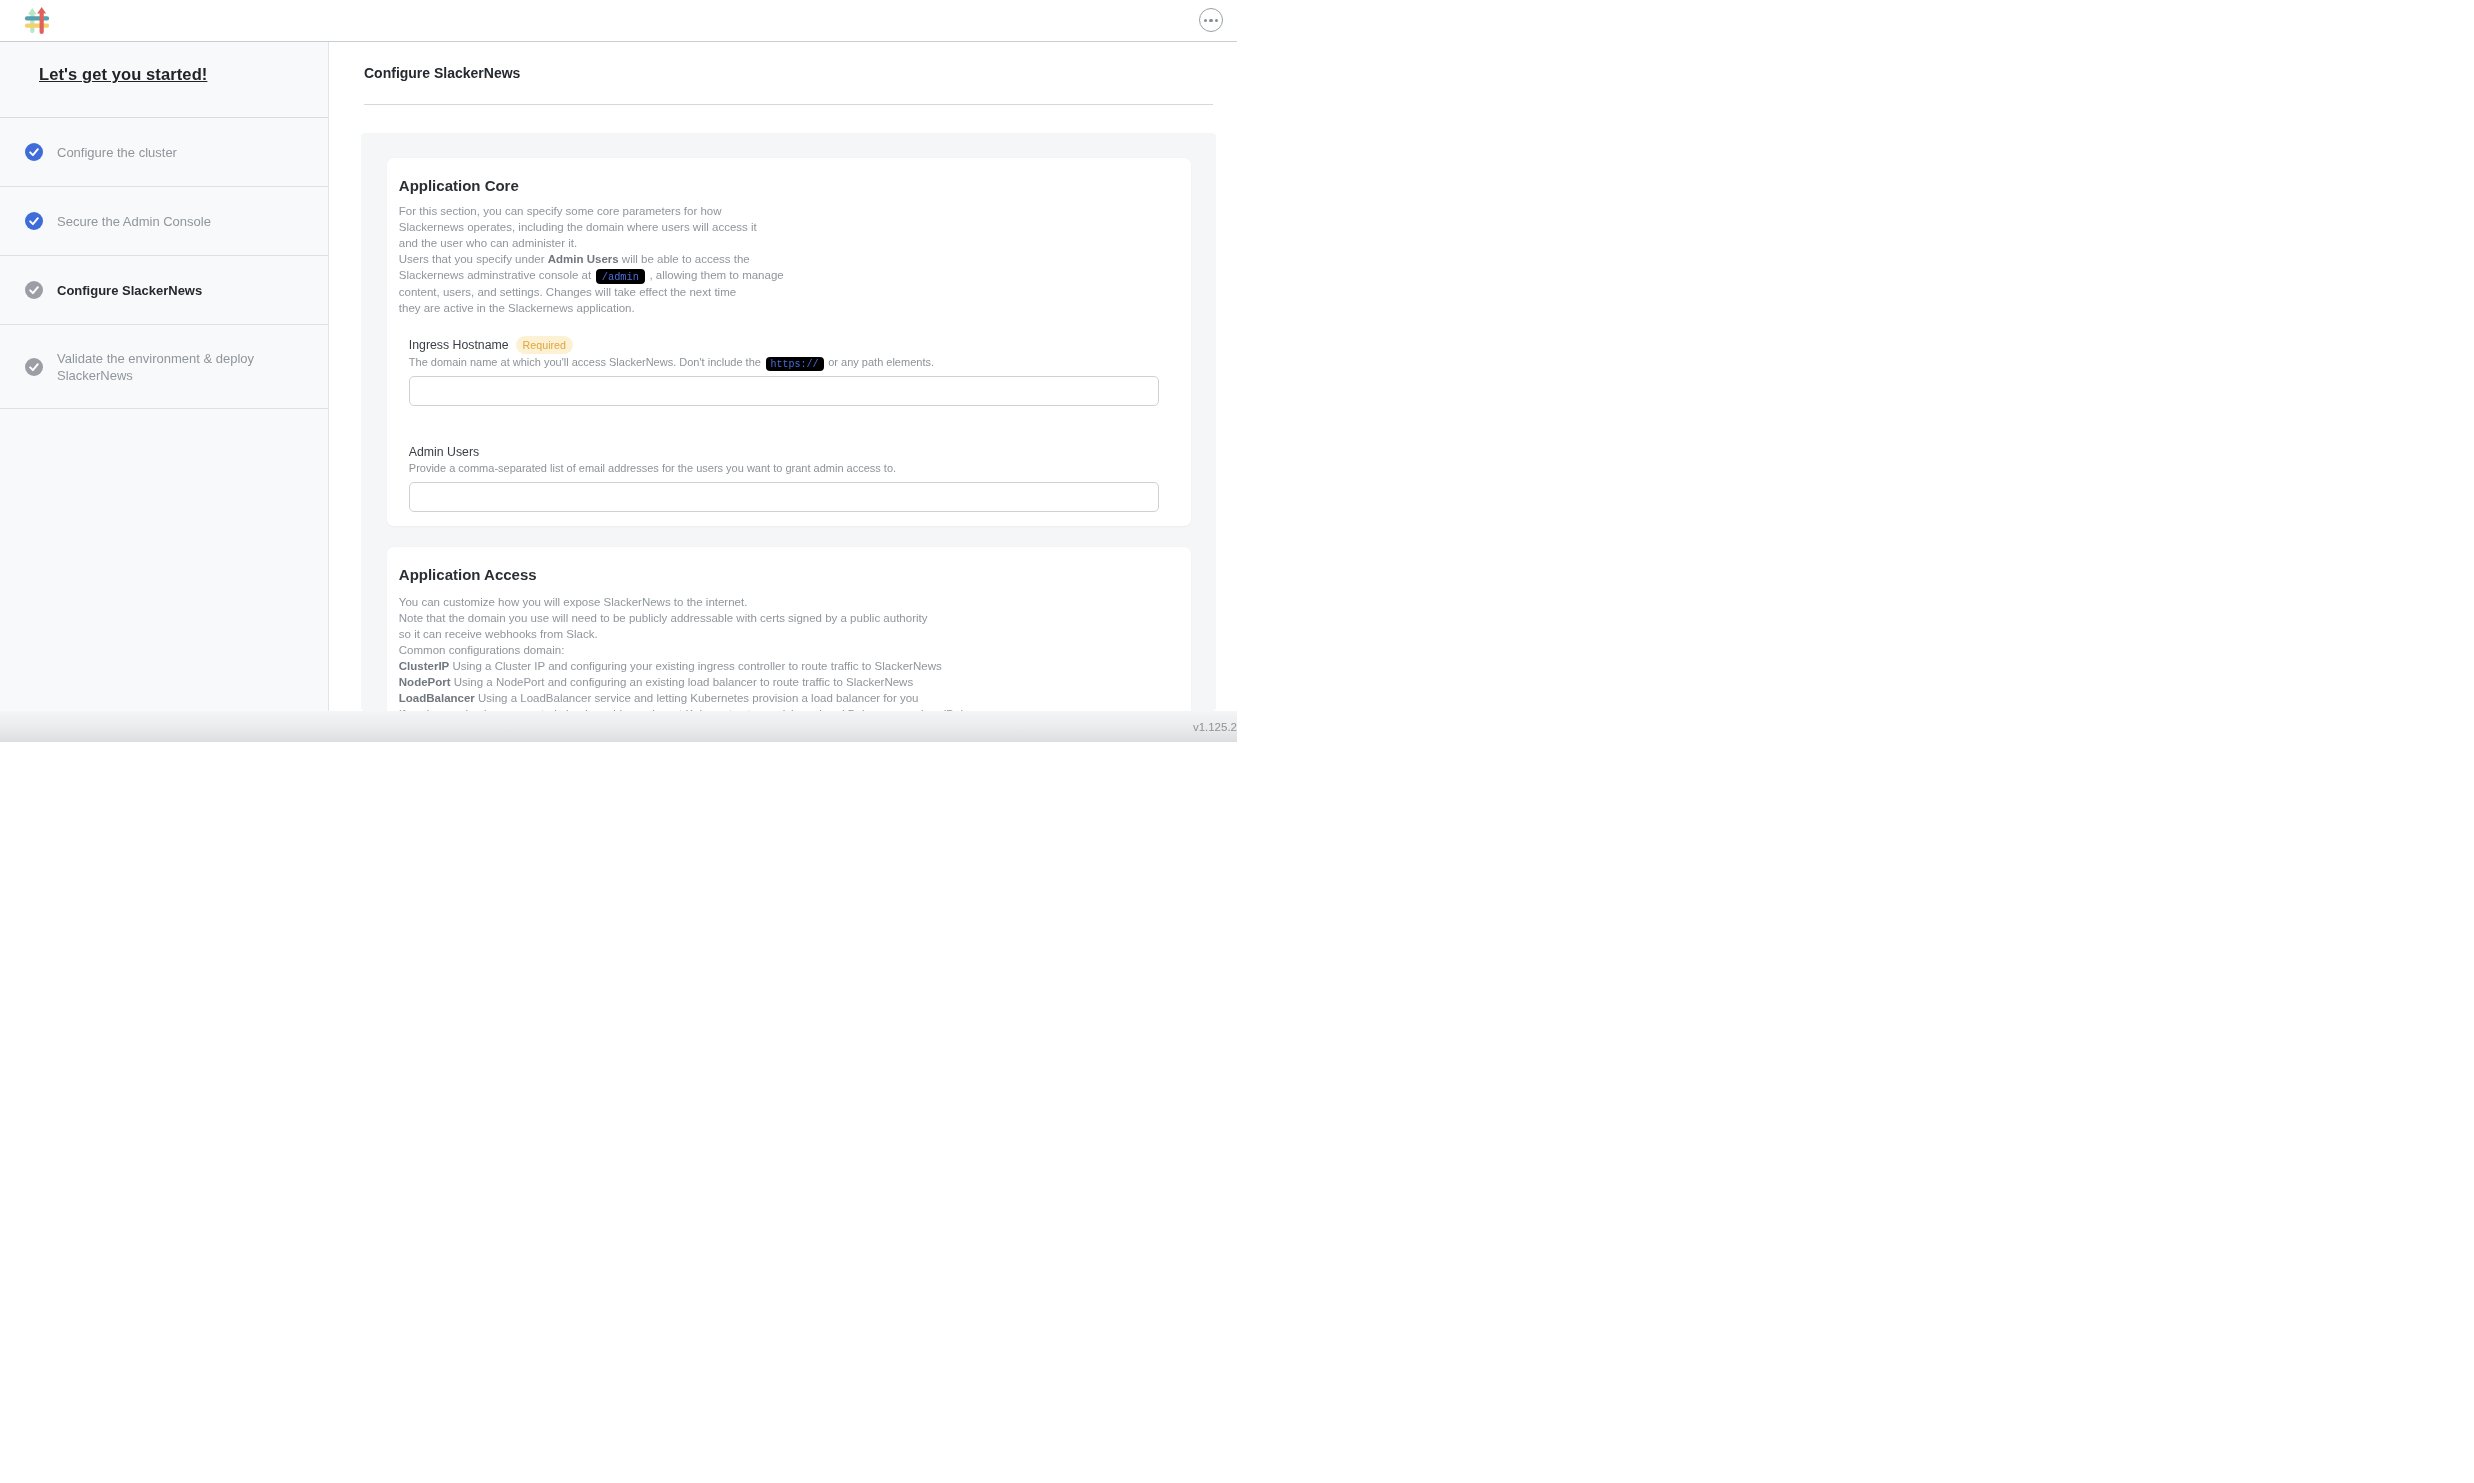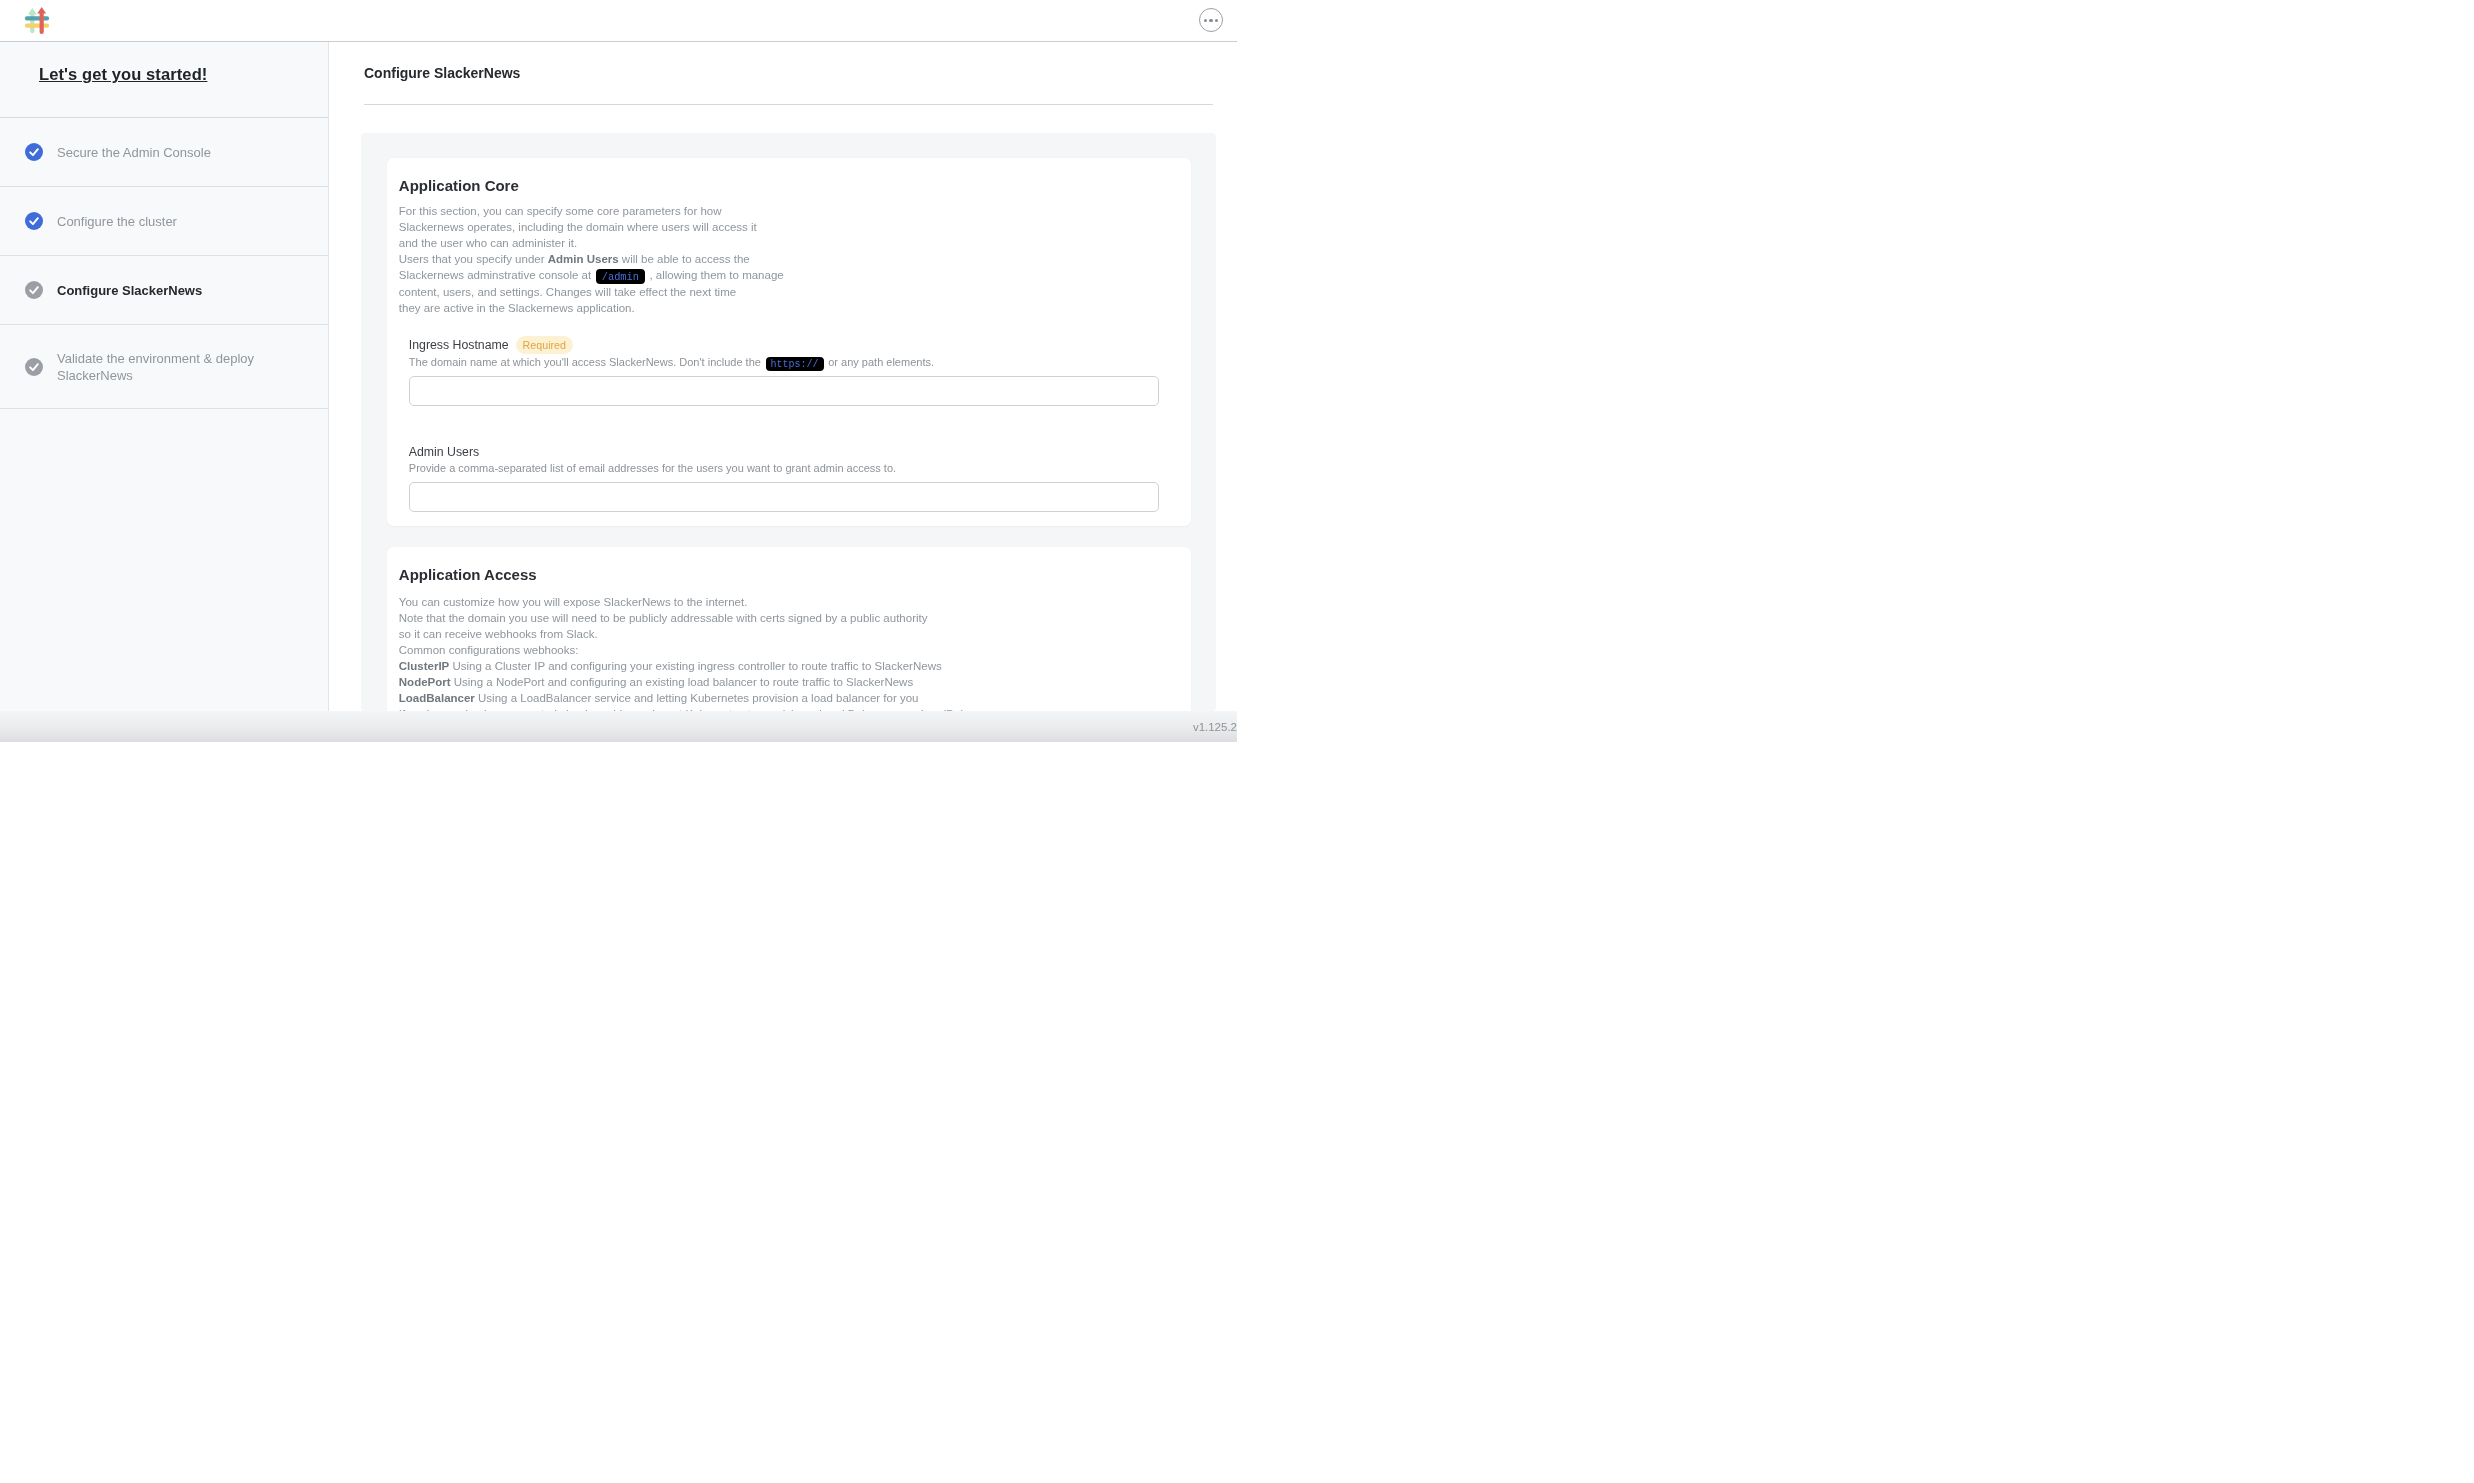--- a/index.html
+++ b/index.html
@@ -123,29 +123,29 @@
 
   <aside class="sidebar">
     <h1 class="sidebar-title">Let's get you started!</h1>
     <div class="sidebar-sep"></div>
 
     <div class="step state-complete">
       <svg class="check" viewBox="0 0 22 22">
         <circle class="c-bg" cx="11" cy="11" r="11"></circle>
         <path d="M6.3 11.4 L9.7 14.8 L15.7 7.6" fill="none" stroke="#fff" stroke-width="2.4" stroke-linecap="round" stroke-linejoin="round"></path>
       </svg>
+      <span class="step-label">Configure the cluster</span>
+    </div>
+
+    <div class="step state-complete">
+      <svg class="check" viewBox="0 0 22 22">
+        <circle class="c-bg" cx="11" cy="11" r="11"></circle>
+        <path d="M6.3 11.4 L9.7 14.8 L15.7 7.6" fill="none" stroke="#fff" stroke-width="2.4" stroke-linecap="round" stroke-linejoin="round"></path>
+      </svg>
       <span class="step-label">Secure the Admin Console</span>
-    </div>
-
-    <div class="step state-complete">
-      <svg class="check" viewBox="0 0 22 22">
-        <circle class="c-bg" cx="11" cy="11" r="11"></circle>
-        <path d="M6.3 11.4 L9.7 14.8 L15.7 7.6" fill="none" stroke="#fff" stroke-width="2.4" stroke-linecap="round" stroke-linejoin="round"></path>
-      </svg>
-      <span class="step-label">Configure the cluster</span>
     </div>
 
     <div class="step state-current">
       <svg class="check" viewBox="0 0 22 22">
         <circle class="c-bg" cx="11" cy="11" r="11"></circle>
         <path d="M6.3 11.4 L9.7 14.8 L15.7 7.6" fill="none" stroke="#fff" stroke-width="2.4" stroke-linecap="round" stroke-linejoin="round"></path>
       </svg>
       <span class="step-label">Configure SlackerNews</span>
     </div>
 
@@ -197,21 +197,21 @@
           <input class="text-input" type="text" value="" style="">
         </div>
       </section>
 
       <section class="card card-access">
         <h3>Application Access</h3>
         <div class="desc">
             <div class="rl"><span>You can customize how you will expose SlackerNews to the internet.</span></div>
             <div class="rl"><span>Note that the domain you use will need to be publicly addressable with certs signed by a public authority</span></div>
             <div class="rl"><span>so it can receive webhooks from Slack.</span></div>
-            <div class="rl"><span>Common configurations webhooks:</span></div>
+            <div class="rl"><span>Common configurations domain:</span></div>
             <div class="rl"><span class="s-bold">ClusterIP</span><span> Using a Cluster IP and configuring your existing ingress controller to route traffic to SlackerNews</span></div>
             <div class="rl"><span class="s-bold">NodePort</span><span> Using a NodePort and configuring an existing load balancer to route traffic to SlackerNews</span></div>
             <div class="rl"><span class="s-bold">LoadBalancer</span><span> Using a LoadBalancer service and letting Kubernetes provision a load balancer for you</span></div>
             <div class="rl"><span>If you're running in a supported cloud provider and want Kubernetes to provision a Load Balancer, use LoadBalancer.</span></div>
           </div>
       </section>
 
     </div>
   </main>
 

